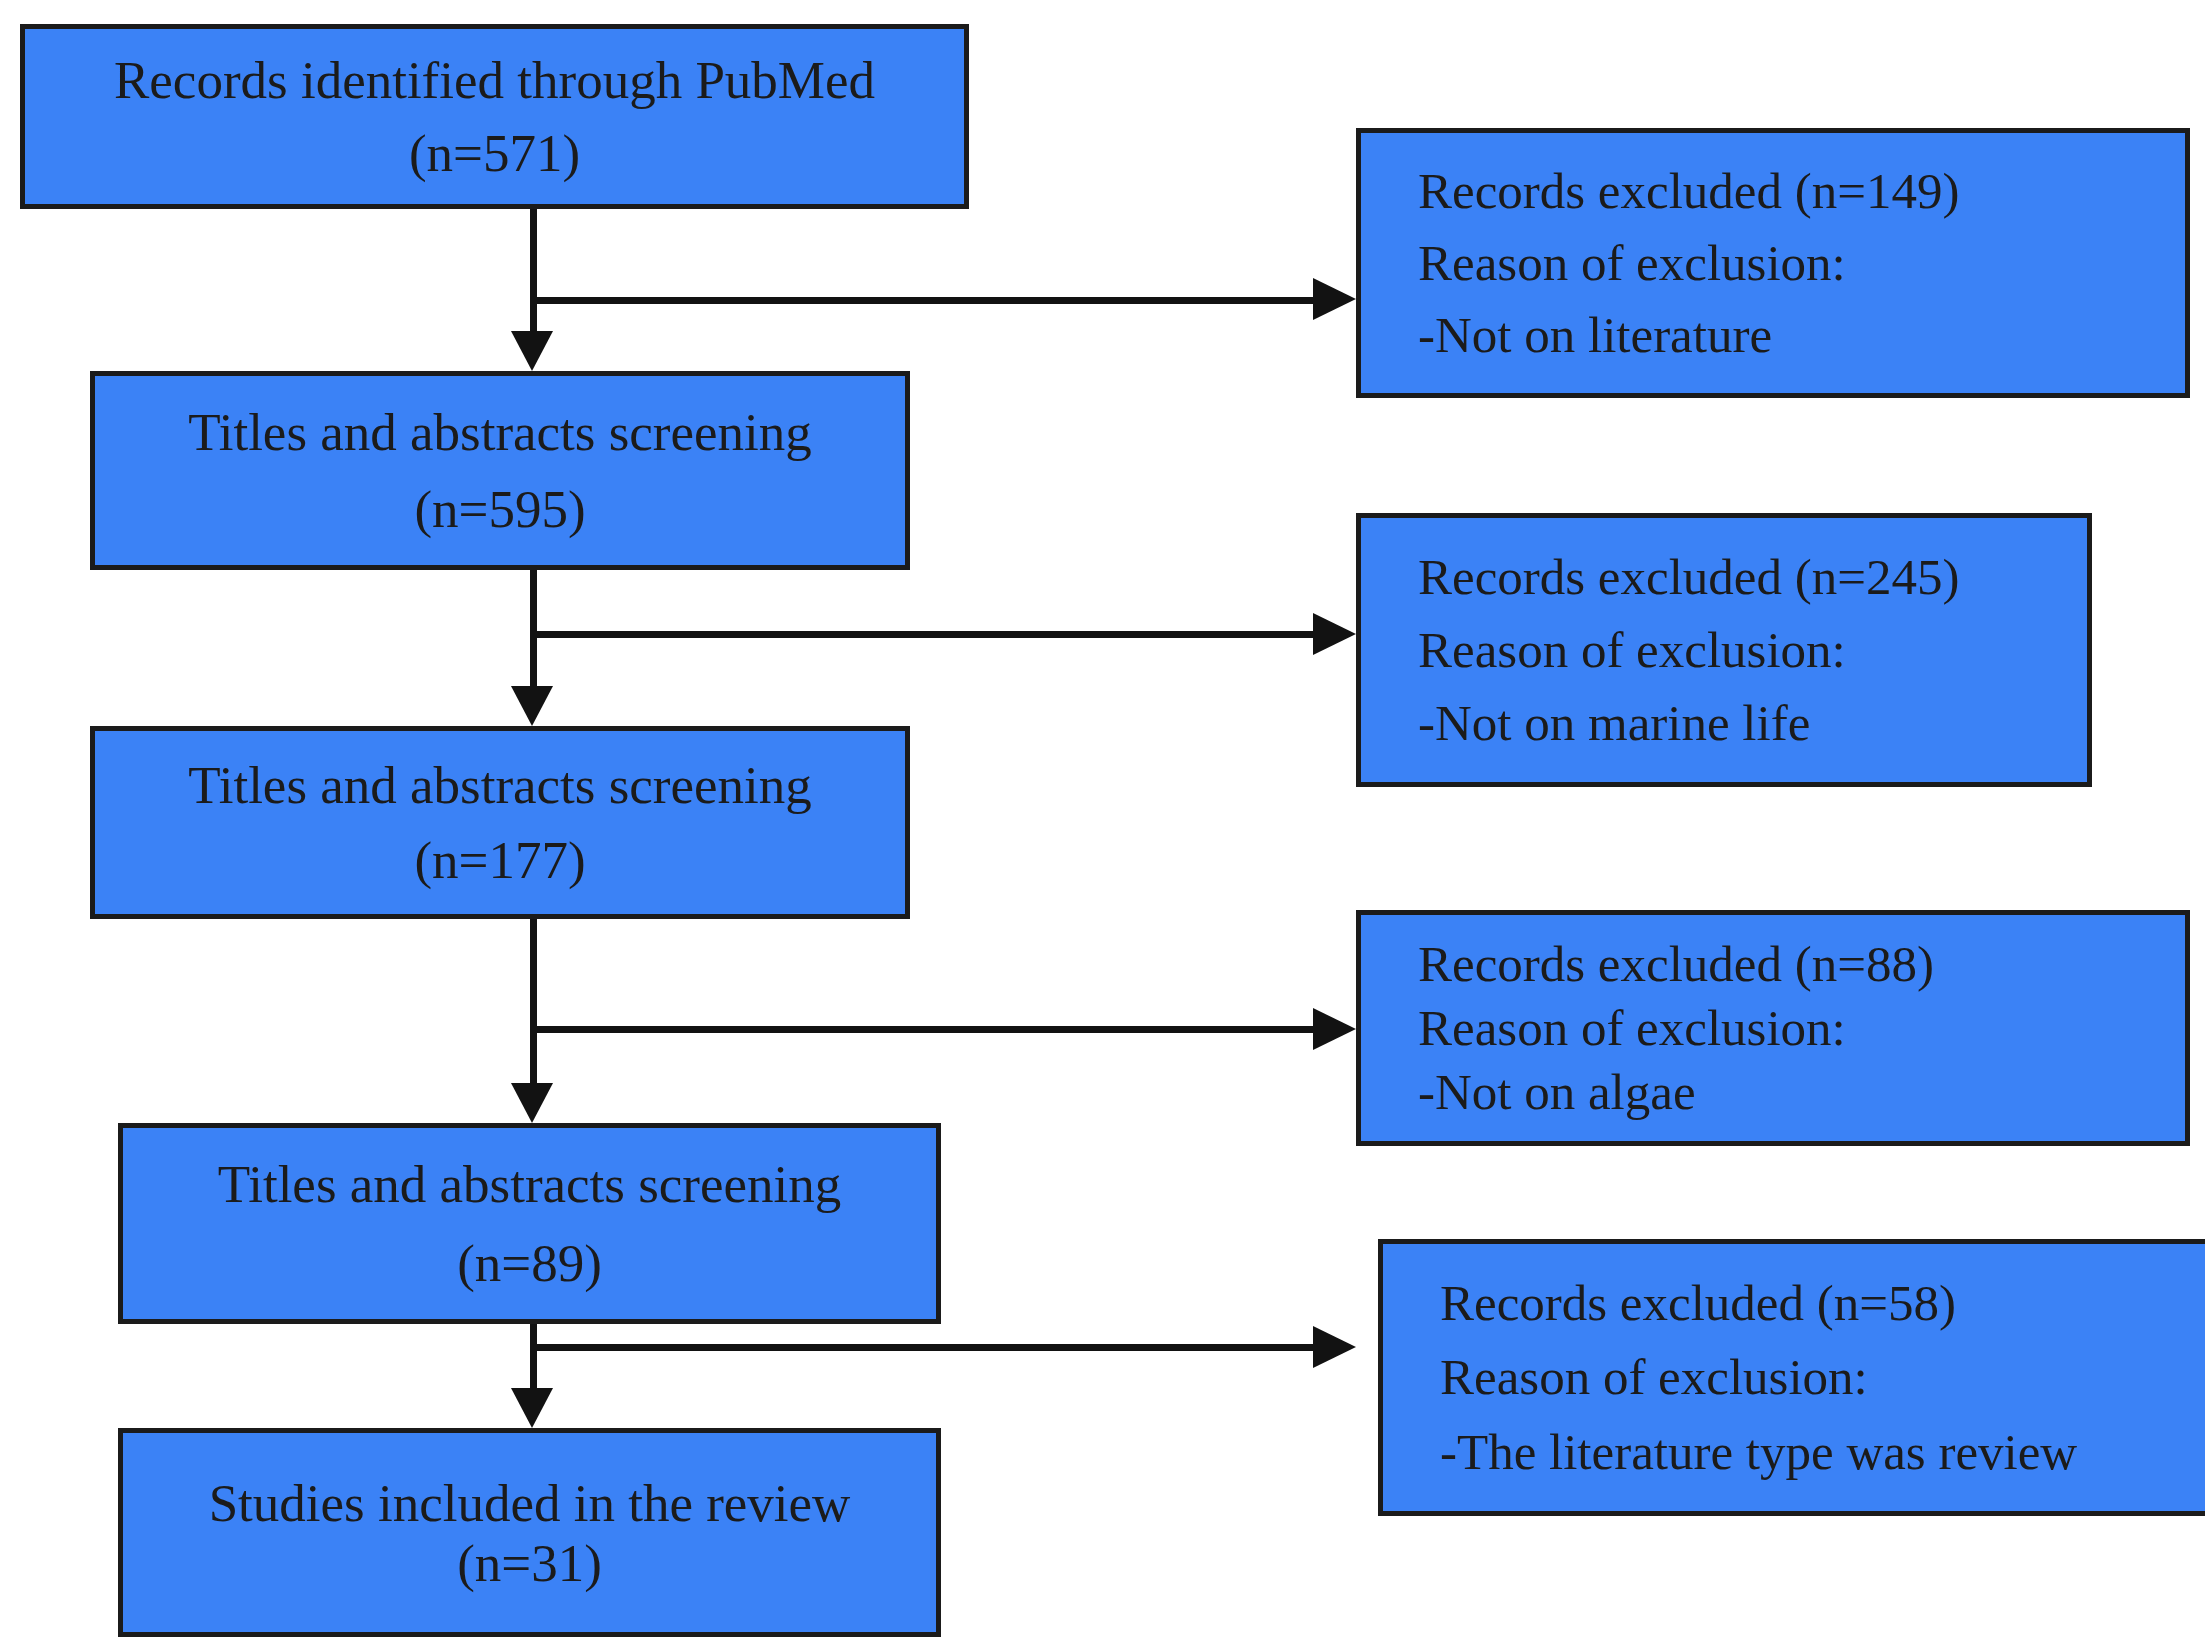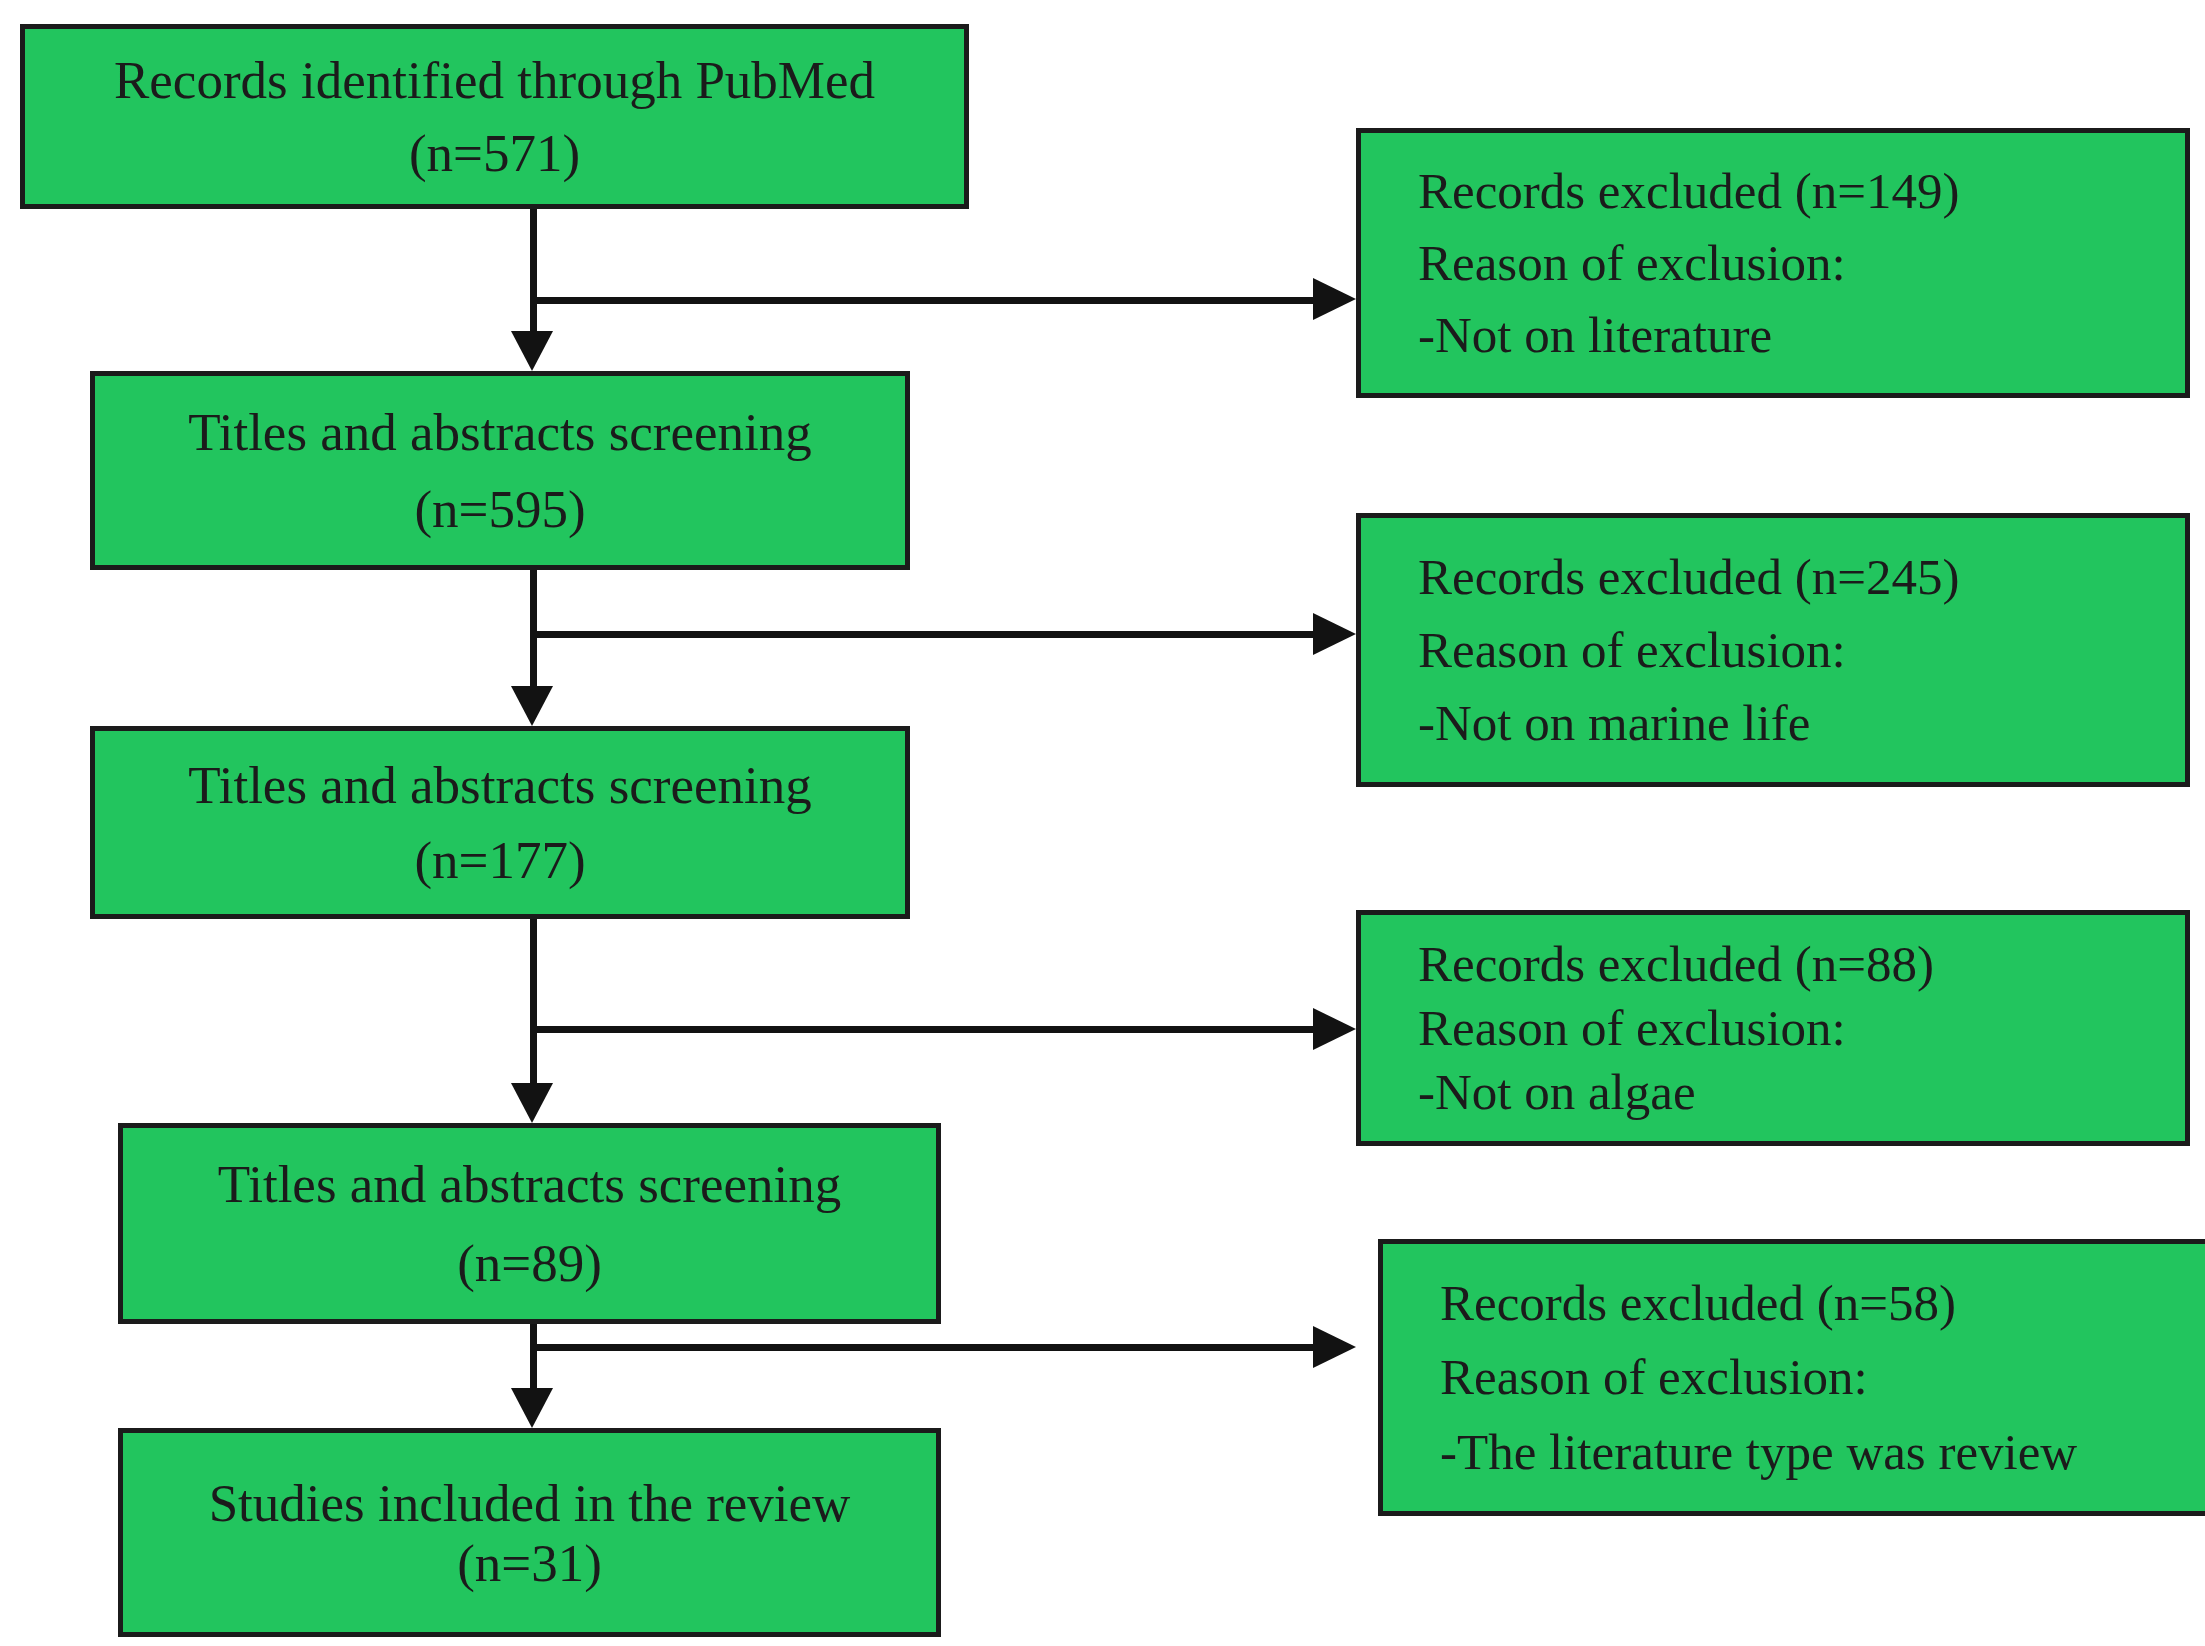--- a/index.html
+++ b/index.html
@@ -12,21 +12,21 @@
     width: 2205px;
     height: 1647px;
     background: #ffffff;
     font-family: "Liberation Serif", "DejaVu Serif", serif;
     color: #1b1b1b;
     overflow: hidden;
   }
   .box {
     position: absolute;
     border: 5.6px solid #1b1b1b;
-    background: #22c55e;
+    background: #3b82f6;
     box-sizing: border-box;
     display: flex;
     flex-direction: column;
     justify-content: space-evenly;
   }
   .lbox {
     align-items: center;
     text-align: center;
     font-size: 53px;
     padding: 8px 16px;
@@ -101,21 +101,21 @@
     <div class="line-text">Studies included in the review</div>
     <div class="line-text">(n=31)</div>
   </div>
 
   <div class="box rbox" style="left:1356px; top:128px; width:834px; height:270px;font-family:Liberation Serif, serif;">
     <div class="line-text">Records excluded (n=149)</div>
     <div class="line-text">Reason of exclusion:</div>
     <div class="line-text">-Not on literature</div>
   </div>
 
-  <div class="box rbox" style="left:1356px; top:513px; width:834px; height:274px;">
+  <div class="box rbox" style="left:1356px; top:513px; width:736px; height:274px;">
     <div class="line-text">Records excluded (n=245)</div>
     <div class="line-text">Reason of exclusion:</div>
     <div class="line-text">-Not on marine life</div>
   </div>
 
   <div class="box rbox" style="left:1356px; top:910px; width:834px; height:236px;">
     <div class="line-text">Records excluded (n=88)</div>
     <div class="line-text">Reason of exclusion:</div>
     <div class="line-text">-Not on algae</div>
   </div>

